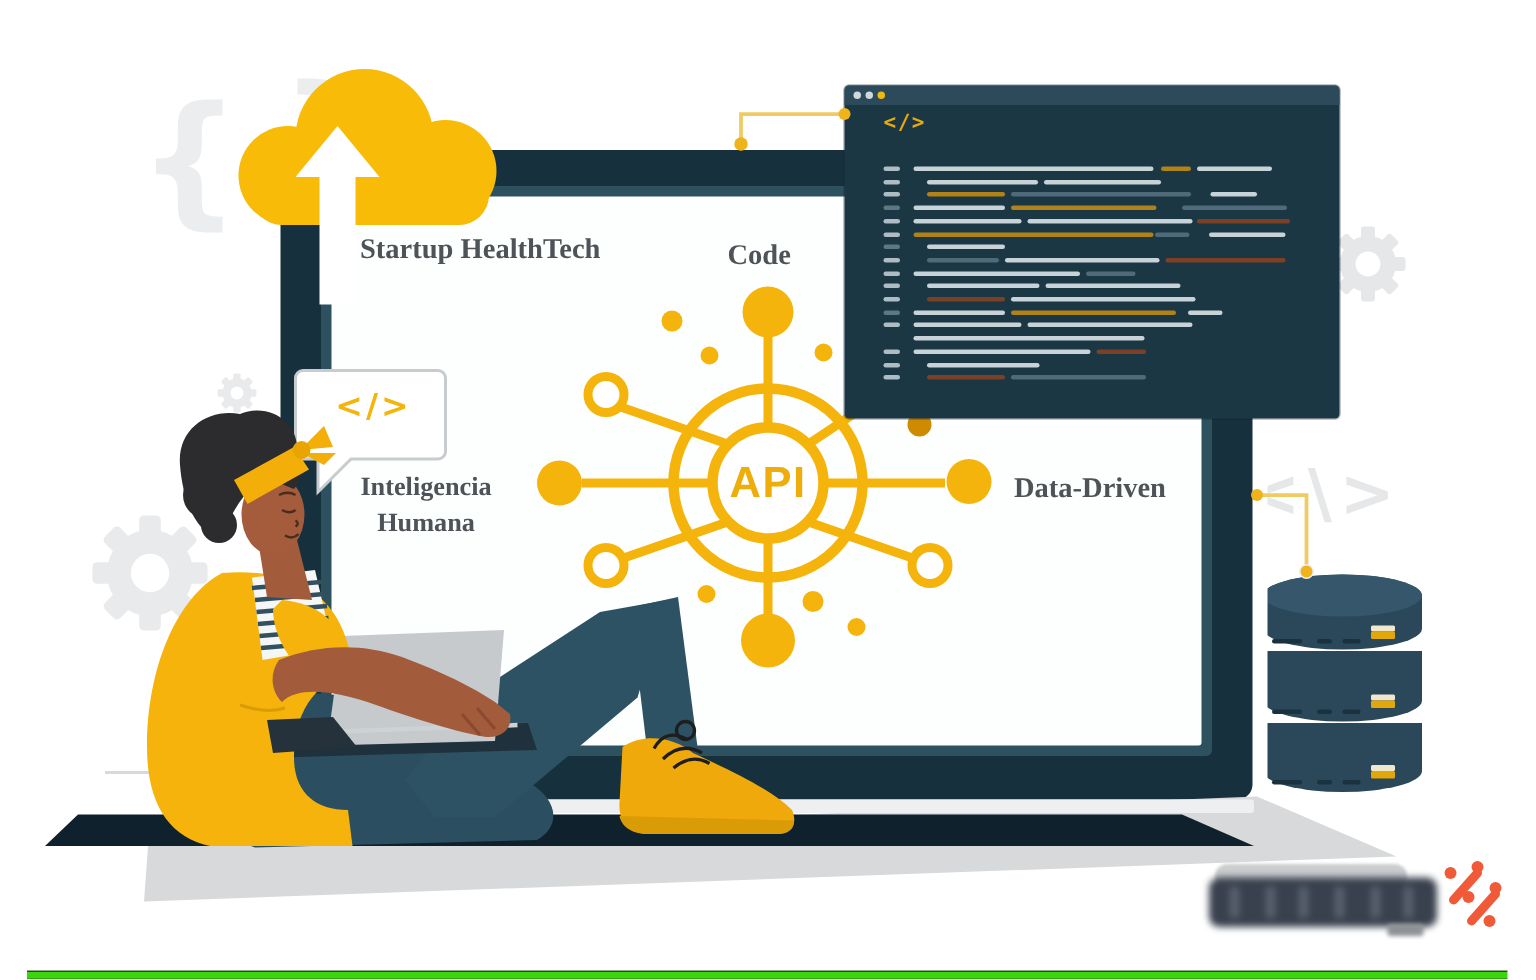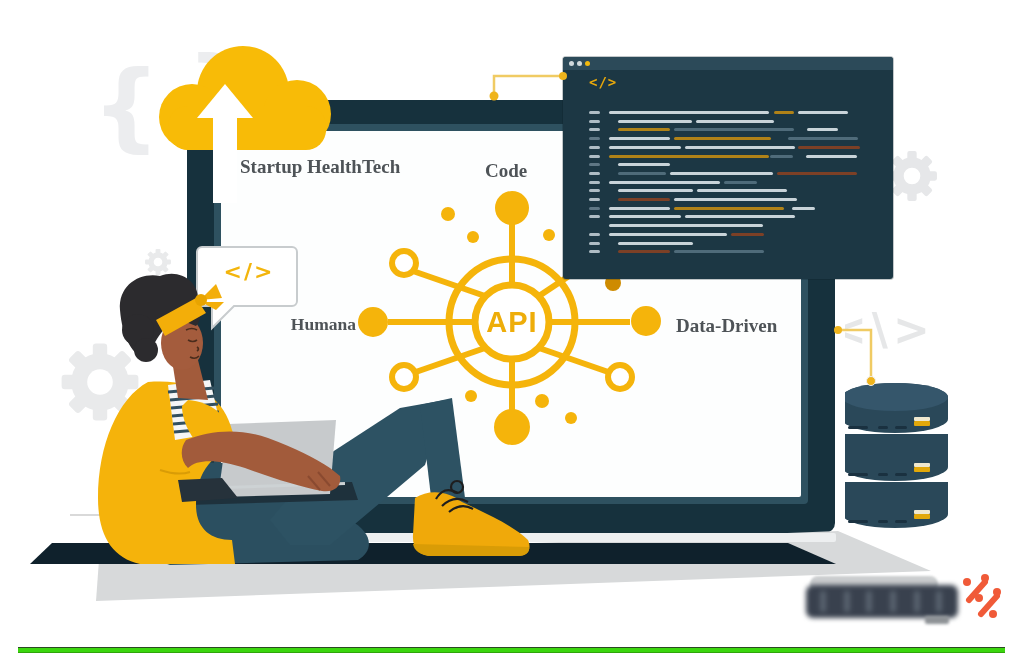--- a/index.html
+++ b/index.html
@@ -231,21 +231,22 @@
         <path d="M442,506 q12,-12 26,-4"></path>
         <path d="M449,512 q12,-10 24,-3"></path>
         <circle cx="457" cy="487" r="6"></circle>
       </g>
     </g>
   </svg>
 
   <div class="abs lbl layer2" style="left:240px;top:156px;font-size:19px;">Startup HealthTech</div>
   <div class="abs lbl layer2" style="left:485px;top:160px;font-size:19px;">Code</div>
   <div class="abs layer2" style="left:212px;top:312px;width:144px;text-align:center;">
-    <div class="lbl" style="font-size:17.5px;line-height:24px;text-align:right;">Humana</div>
+    <div class="lbl" style="font-size:17.5px;line-height:24px;">Inteligencia</div>
+    <div class="lbl" style="font-size:17.5px;line-height:24px;">Humana</div>
   </div>
   <div class="abs lbl layer2" style="left:676px;top:315px;font-size:19px;">Data-Driven</div>
   <div class="abs layer2" style="left:472px;top:306px;width:80px;text-align:center;color:#EEAD09;
        font-family:'Liberation Sans', sans-serif;font-weight:bold;font-size:29px;letter-spacing:1px;">API</div>
   <div class="abs layer2" style="left:214px;top:259px;width:70px;text-align:center;color:#F3B50C;
        font-family:'DejaVu Sans', sans-serif;font-weight:800;font-size:22px;letter-spacing:2px;">&lt;/&gt;</div>
 
   <div id="code-window" class="abs layer3">
     <div id="code-topbar">
       <div class="win-dot" style="background: rgb(207, 216, 220);"></div>

